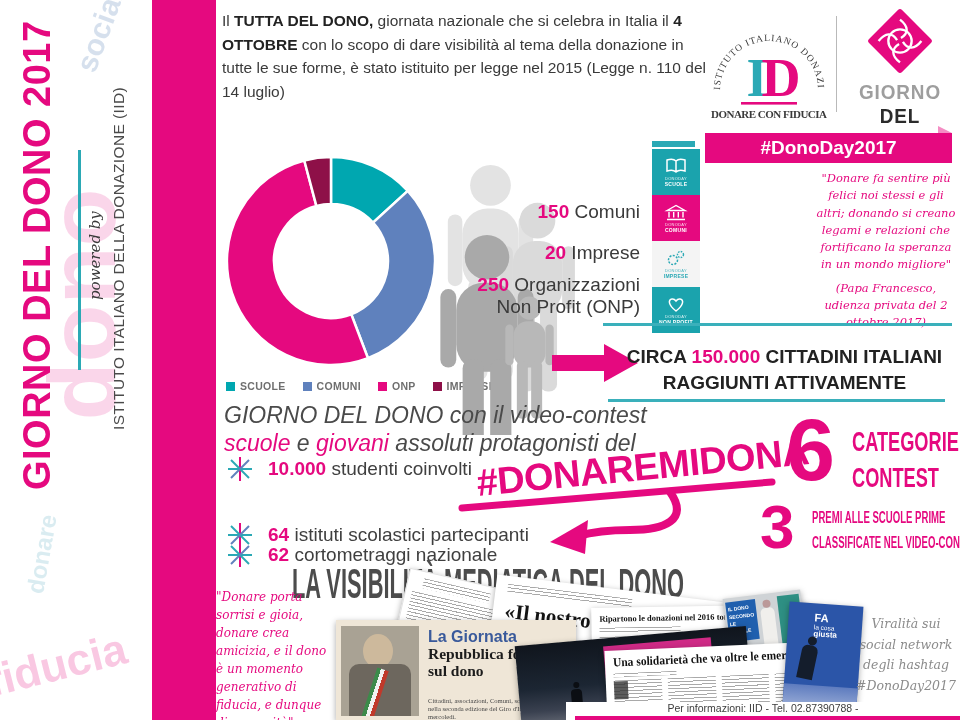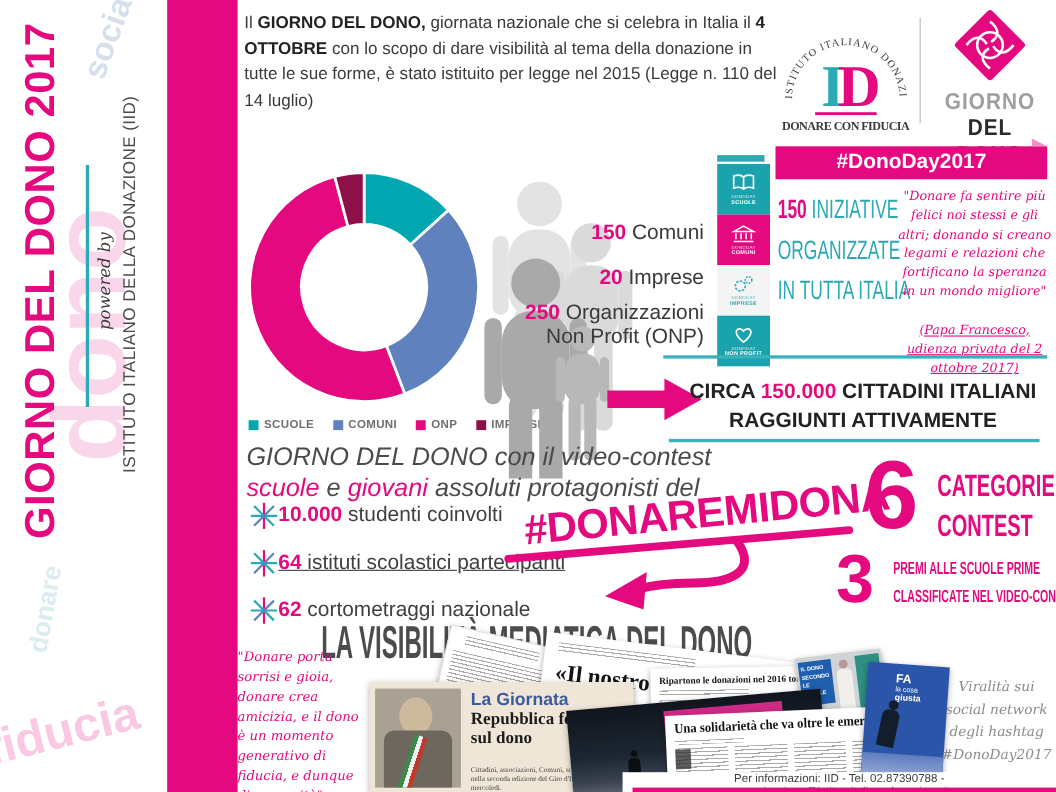--- a/index.html
+++ b/index.html
@@ -67,34 +67,34 @@
   .badge:nth-child(4){ background:#1ba3ad; color:#fff; }
   .badge .b1 { font-size:4px; letter-spacing:.3px; opacity:.85; margin-top:1px; }
   .badge .b2 { font-size:5px; font-weight:bold; letter-spacing:.3px; }
 
   .iniziative { left:707px; top:172px; font-size:24px; color:#2ba9b5; line-height:1.55; }
   .iniziative .num { color:#e5097f; }
   .iniziative div > span { display:inline-block; transform:scaleX(.66); transform-origin:0 50%; white-space:nowrap; }
 
   .papa-quote { left:816px; top:170px; width:140px; text-align:center;
     font-family:"DejaVu Serif", serif; font-style:italic; font-size:11.5px; line-height:1.5; color:#e5097f; }
-  .papa-cite { margin-top:18px;text-decoration:underline; }
+  .papa-cite { margin-top:6px; }
 
   .hline-1 { left:603px; top:323px; width:349px; height:2.5px; background:#3ab0bb; }
   .reach-arrow { left:552px; top:344px; }
   .reach { left:612px; top:344px; width:345px; text-align:center; font-size:19px; font-weight:bold; color:#222; line-height:1.35; }
   .reach b { color:#e5097f; }
   .hline-2 { left:608px; top:399px; width:337px; height:2.5px; background:#3ab0bb; }
 
   
   .protagonisti { left:224px; top:401px; font-size:23px; font-style:italic; color:#4a4a4a; line-height:1.22; }
   .protagonisti .pk { color:#e5097f; }
-  .bullet { position:absolute; display:flex; align-items:center; font-size:19px; color:#3f3f3f; }
+  .bullet { position:absolute; display:flex; align-items:center; gap:15px; font-size:19px; color:#3f3f3f; }
   .bullet b { color:#e5097f; font-weight:bold; }
-  .bullet-0 { left:227px; top:456px; } .bullet-1 { left:227px; top:499px;text-decoration:underline; } .bullet-2 { left:227px; top:542px; }
+  .bullet-0 { left:227px; top:456px; } .bullet-1 { left:227px; top:522px; } .bullet-2 { left:227px; top:542px; }
 
   .dmd { left:476px; top:446px; font-size:38px; font-weight:bold; color:#e5097f;
     transform:rotate(-5.5deg); letter-spacing:-.5px; white-space:nowrap; }
   .dmd-arrow { left:458px; top:468px; }
 
   .six { left:786px; top:406px; font-size:88px; font-weight:bold; color:#e5097f; line-height:1; }
   .categorie { left:852px; top:424px; font-size:28px; font-weight:bold; color:#e5097f; line-height:1.3; }
   .categorie div { transform:scaleX(.65); transform-origin:0 50%; white-space:nowrap; }
   .three { left:760px; top:496px; font-size:62px; font-weight:bold; color:#e5097f; line-height:1; }
   .premi { left:812px; top:506px; font-size:16px; font-weight:bold; color:#e5097f; line-height:1.55; }
@@ -165,21 +165,21 @@
   <div class="wm wm-1">sociale</div>
   <div class="wm wm-2">fiducia</div>
   <div class="wm wm-3">donare</div>
 
   <div class="abs sidebar-title">GIORNO DEL DONO 2017</div>
   <div class="abs sidebar-rule"></div>
   <div class="abs powered-by">powered by</div>
   <div class="abs sidebar-org">ISTITUTO ITALIANO DELLA DONAZIONE (IID)</div>
   <div class="abs sidebar-bar"></div>
 
-  <p class="abs intro"><span>Il </span><b>GIORNO DEL DONO,</b><span> giornata nazionale che si celebra in Italia il </span><b>4 OTTOBRE</b><span> con lo scopo di dare visibilità al tema della donazione in tutte le sue forme, è stato istituito per legge nel 2015 (Legge n. 110 del 14 luglio)</span></p>
+  <p class="abs intro"><span>Il </span><b>TUTTA DEL DONO,</b><span> giornata nazionale che si celebra in Italia il </span><b>4 OTTOBRE</b><span> con lo scopo di dare visibilità al tema della donazione in tutte le sue forme, è stato istituito per legge nel 2015 (Legge n. 110 del 14 luglio)</span></p>
 
   <div class="abs logo-row">
     <svg width="130" height="124" viewBox="0 0 130 124">
       <defs>
           <path id="iid-arc" d="M 16,84 A 49,49 0 1 1 114,84"></path>
         </defs>
       <text font-family="Liberation Serif, serif" font-size="9.5" fill="#3c3c3c" letter-spacing="1">
         <textPath href="#iid-arc">ISTITUTO ITALIANO DONAZIONE</textPath>
       </text>
       <text x="53" y="90" text-anchor="middle" font-family="Liberation Serif, serif" font-weight="bold" font-size="54" fill="#2ba9b5">I</text>
@@ -277,25 +277,20 @@
     </div>
     <div class="badge">
       <svg width="24" height="18" viewBox="0 0 24 18">
         <path d="M12,16 C4,10 4,4.5 8,4 C10.3,3.7 12,6 12,6 C12,6 13.7,3.7 16,4 C20,4.5 20,10 12,16 Z" fill="none" stroke="currentColor" stroke-width="1.5"></path>
       </svg>
       <span class="b1">DONODAY</span>
         <span class="b2">NON PROFIT</span>
     </div>
   </div>
 
-  <div class="abs iniziative">
-    <div><span><b class="num">150</b><span> INIZIATIVE</span></span></div>
-    <div><span>ORGANIZZATE</span></div>
-    <div><span>IN TUTTA ITALIA</span></div>
-  </div>
 
   <div class="abs papa-quote">
     <div>"Donare fa sentire più felici noi stessi e gli altri; donando si creano legami e relazioni che fortificano la speranza in un mondo migliore"</div>
     <div class="papa-cite">(Papa Francesco, udienza privata del 2 ottobre 2017)</div>
   </div>
 
   <div class="abs hline-1"></div>
   <svg class="abs reach-arrow" width="86" height="38" viewBox="0 0 86 38">
     <polygon points="0,11 52,11 52,0 86,19 52,38 52,27 0,27" fill="#e5097f"></polygon>
   </svg>

